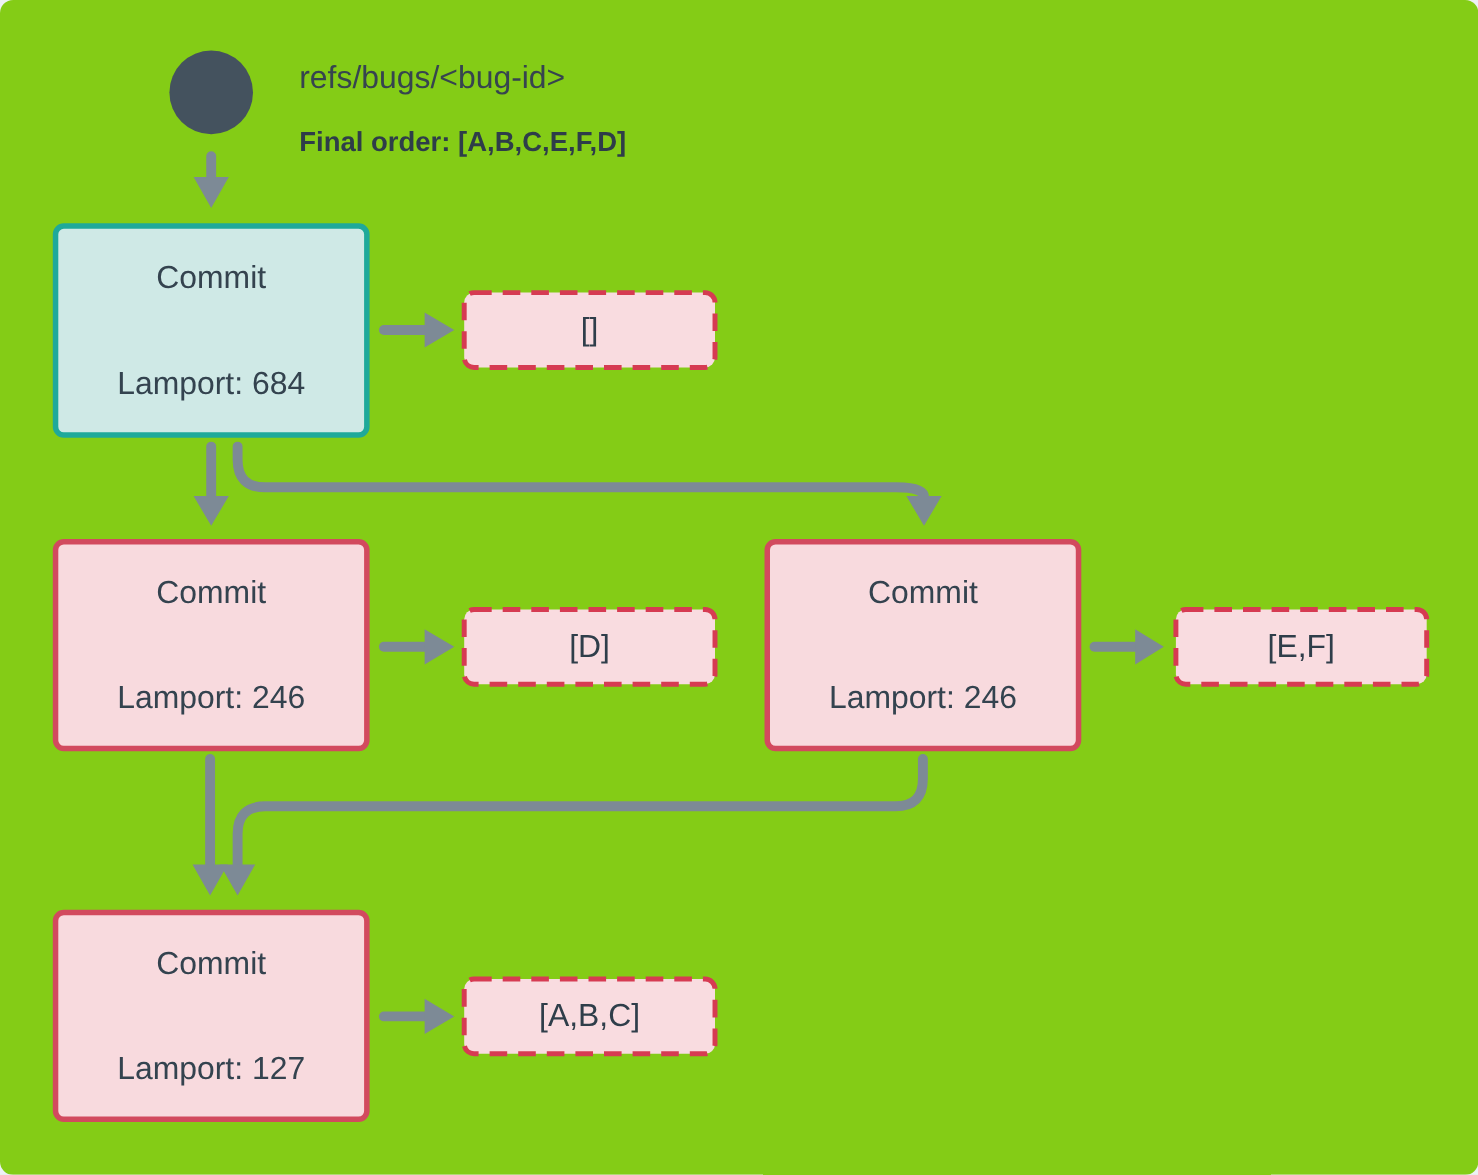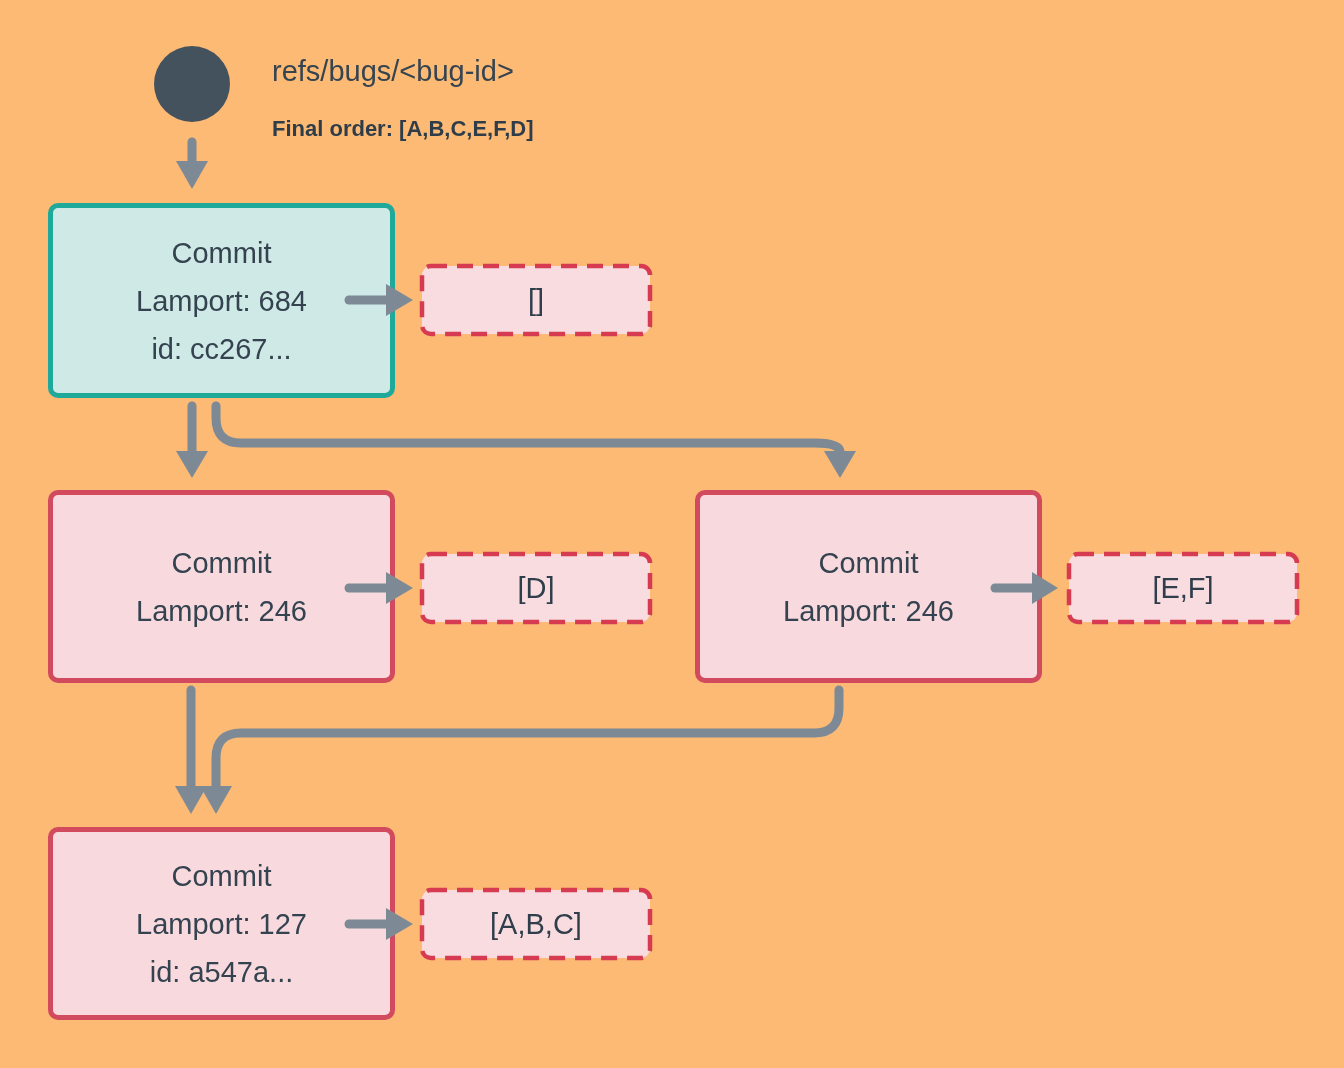--- a/index.html
+++ b/index.html
@@ -1,61 +1,63 @@
 <!DOCTYPE html>
 <html><head>
 <meta charset="utf-8">
 <style>
   html, body { margin: 0; padding: 0; background: #edf1f5; }
   .canvas {
     position: relative;
     width: 1344px;
     height: 1068px;
-    background: #fdba74;
+    background: #84cc16;
     overflow: hidden;
     font-family: "Liberation Sans", sans-serif;
+    border-radius: 12px;
   }
 
   .ref-dot {
     position: absolute;
     left: 154px; top: 46px;
     width: 76px; height: 76px;
     border-radius: 50%;
     background: #44525e;
   }
 
   .ref-label {
     position: absolute;
     left: 272px; top: 53px;
     font-size: 29px; line-height: 36px;
     color: #36444f;
     white-space: pre;
   }
   .final-order {
     position: absolute;
     left: 272px; top: 111px;
-    font-size: 22px; line-height: 36px;
+    font-size: 25px; line-height: 36px;
     font-weight: 700;
     color: #2e3d49;
     white-space: pre;
   }
 
   .commit {
     position: absolute;
-    width: 347px; height: 195px;
+    width: 288px; height: 195px;
     box-sizing: border-box;
     border-radius: 10px;
     display: flex;
     flex-direction: column;
     justify-content: center;
     align-items: center;
     text-align: center;
     font-size: 29px;
     line-height: 48px;
     color: #34434f;
+    gap: 48px;
   }
   .commit.teal { background: #cfe9e6; border: 5px solid #1fa99a; }
   .commit.pink { background: #f8dade; border: 5px solid #d24a5e; }
   .n0 { left: 48px;  top: 203px; }
   .n1 { left: 48px;  top: 490px; height: 193px; }
   .n2 { left: 695px; top: 490px; height: 193px; }
   .n3 { left: 48px;  top: 827px; height: 193px; }
 
   .ops {
     position: absolute;
@@ -86,37 +88,35 @@
 
 <div class="canvas">
 
   <div class="ref-dot"></div>
   <div class="ref-label">refs/bugs/&lt;bug-id&gt;</div>
   <div class="final-order">Final order: [A,B,C,E,F,D]</div>
 
   <div class="commit teal n0">
     <div>Commit</div>
     <div>Lamport: 684</div>
-    <div>id: cc267...</div>
   </div>
 
   <div class="commit pink n1">
     <div>Commit</div>
     <div>Lamport: 246</div>
   </div>
 
   <div class="commit pink n2">
     <div>Commit</div>
     <div>Lamport: 246</div>
   </div>
 
   <div class="commit pink n3">
     <div>Commit</div>
     <div>Lamport: 127</div>
-    <div>id: a547a...</div>
   </div>
 
   <div class="ops o0">[]</div>
   <div class="ops o1">[D]</div>
   <div class="ops o2">[E,F]</div>
   <div class="ops o3">[A,B,C]</div>
 
   <svg class="overlay" viewBox="0 0 1344 1068">
 
     <g fill="none" stroke="#d63b52" stroke-width="4.5" stroke-dasharray="16 10">

